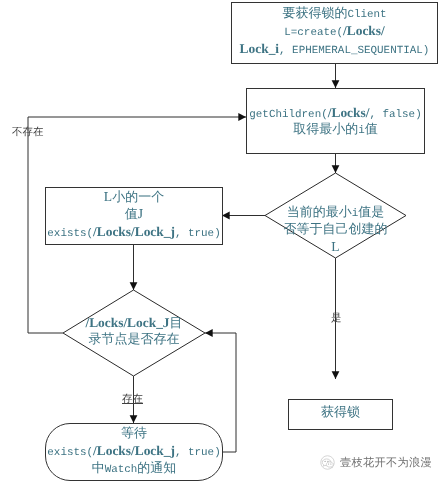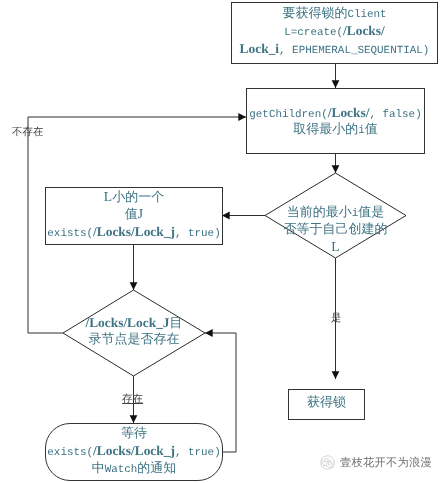--- a/index.html
+++ b/index.html
@@ -109,21 +109,21 @@
           <span class="f-bold">/Locks/Lock_j</span>
           <span class="f-mono">, true)</span>
         </div>
         <div class="ln">
           <span class="f-cjk">中</span>
           <span class="f-mono">Watch</span>
           <span class="f-cjk">的通知</span>
         </div>
       </div>
   </div>
-  <div class="node box" style="left:288px;top:389px;width:77px;height:31px;">
+  <div class="node box" style="left:288px;top:399px;width:105px;height:31px;">
     <div class="lbl">
         <div class="ln">
           <span class="f-cjk">获得锁</span>
         </div>
       </div>
   </div>
 
   <div class="node" style="left:265px;top:173px;width:141px;height:85px;">
     <div class="lbl" style="margin-top:16px;">
         <div class="ln">

